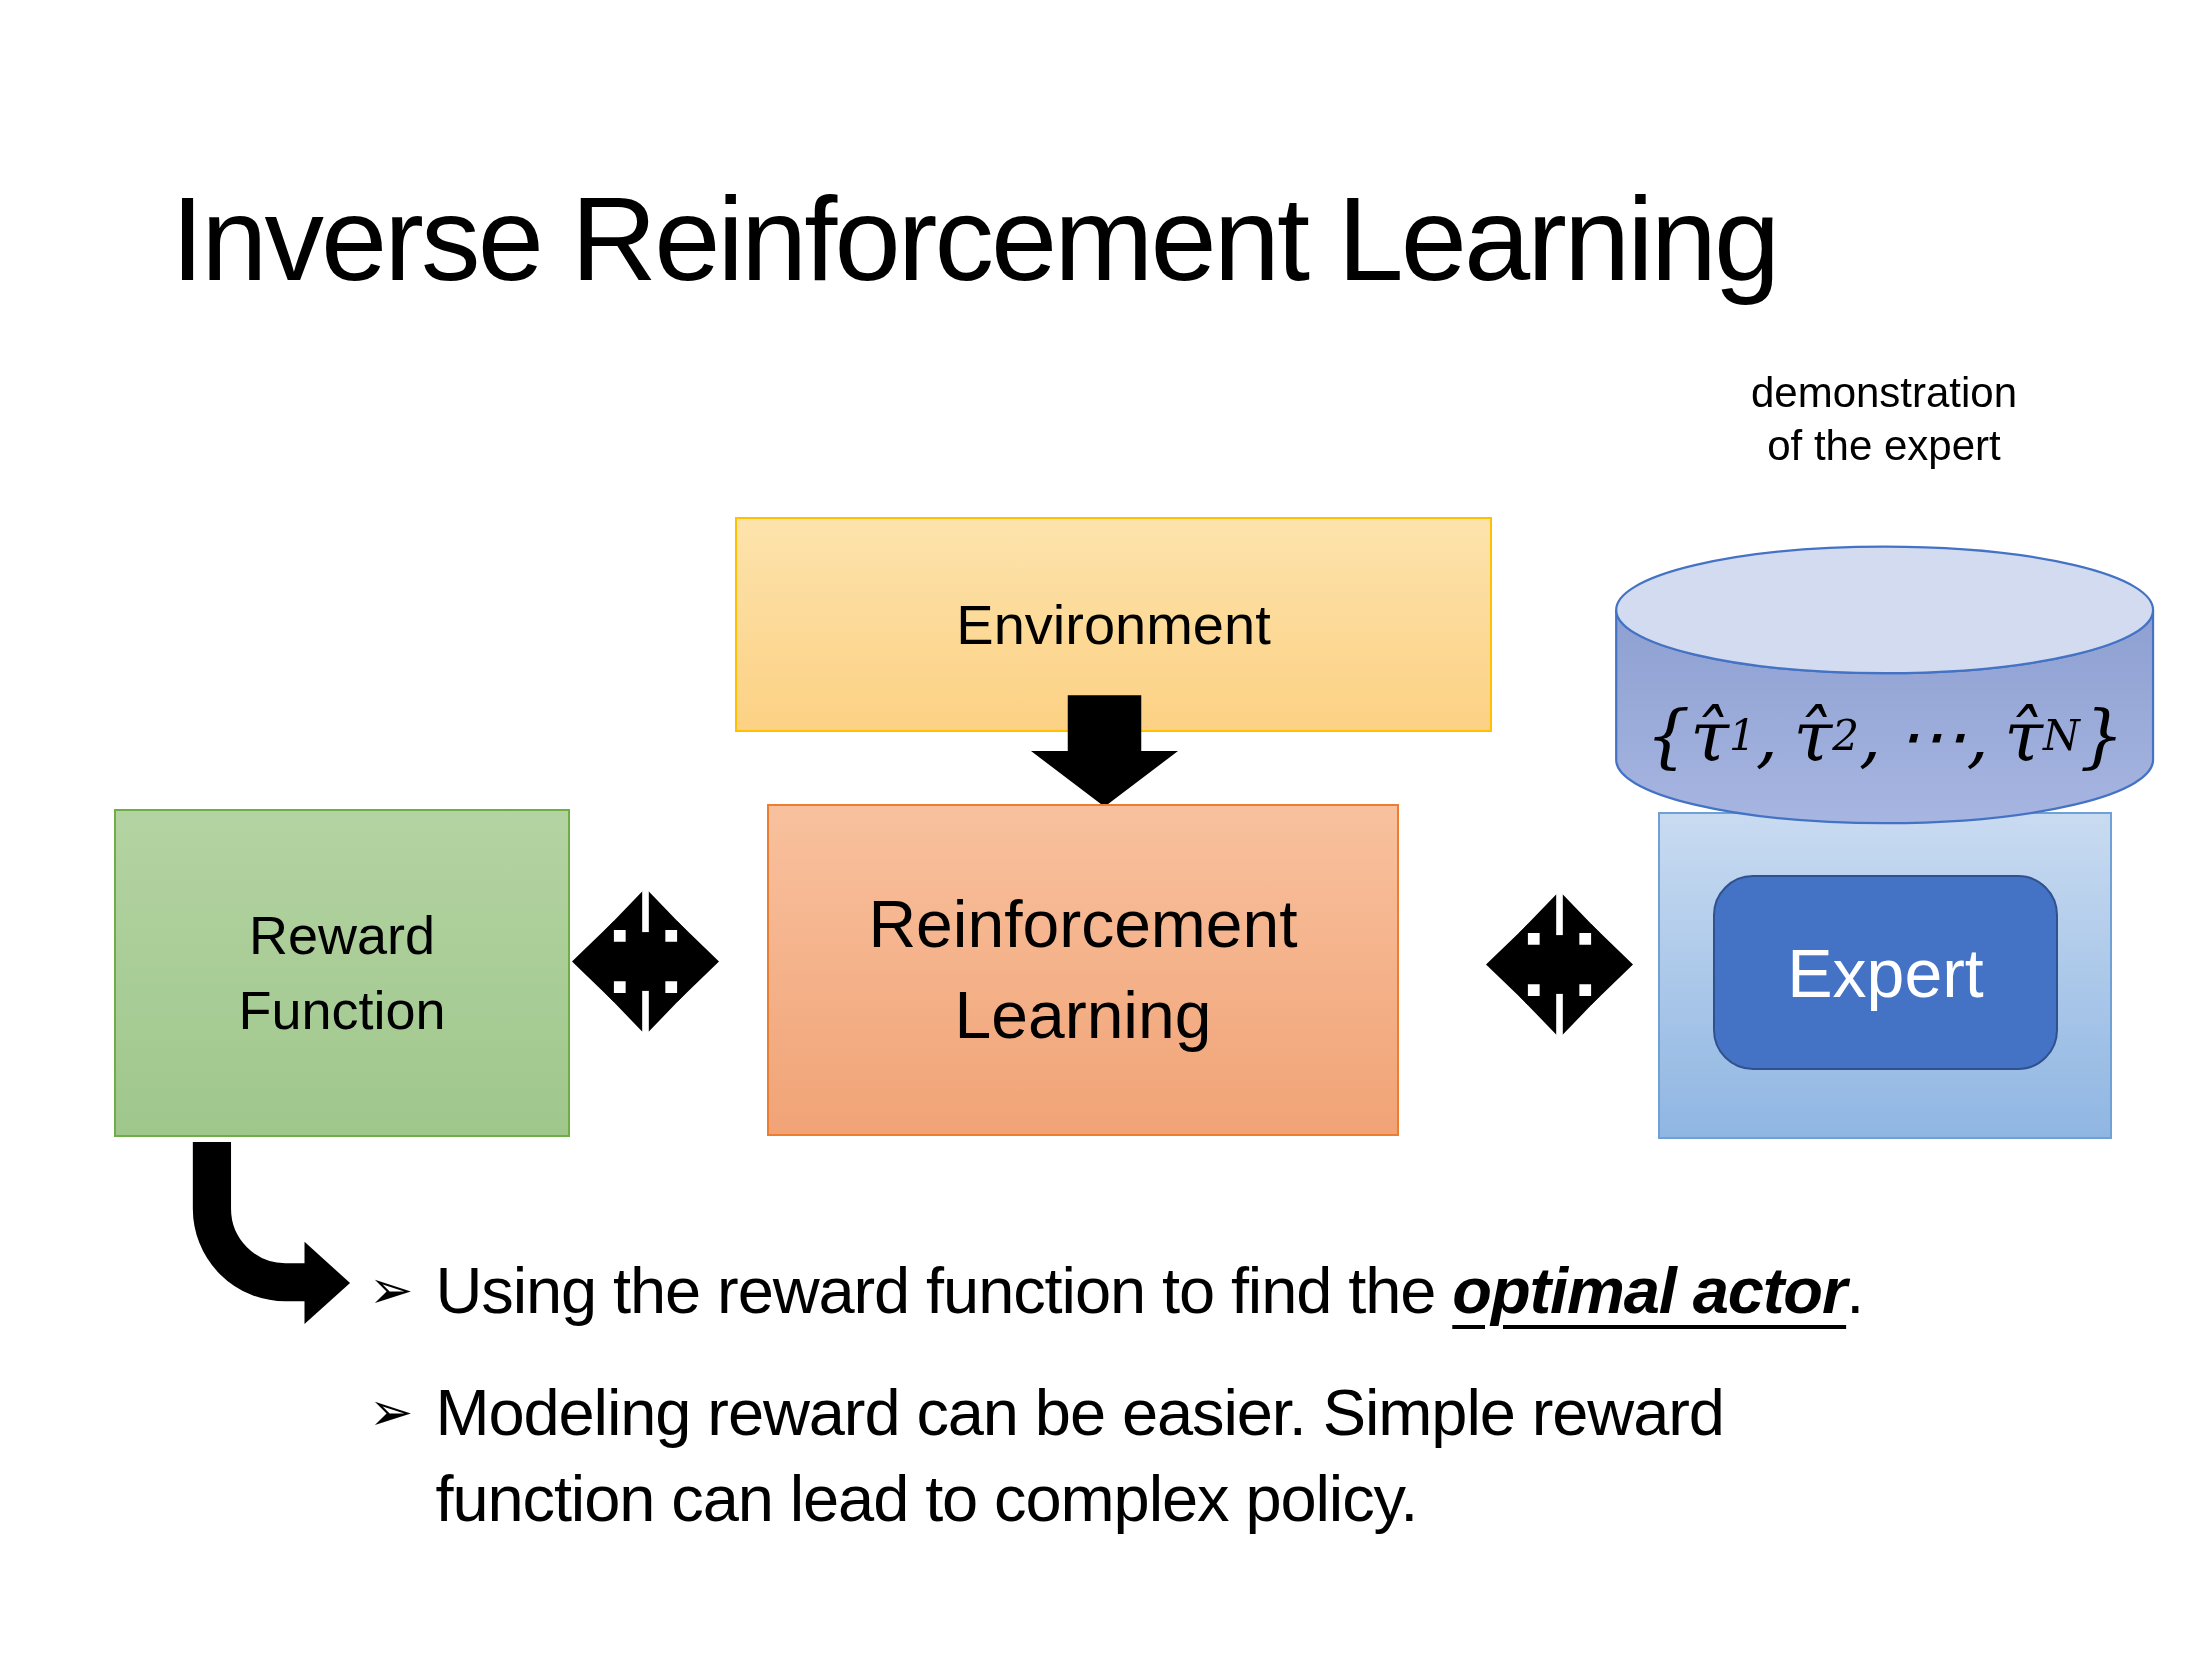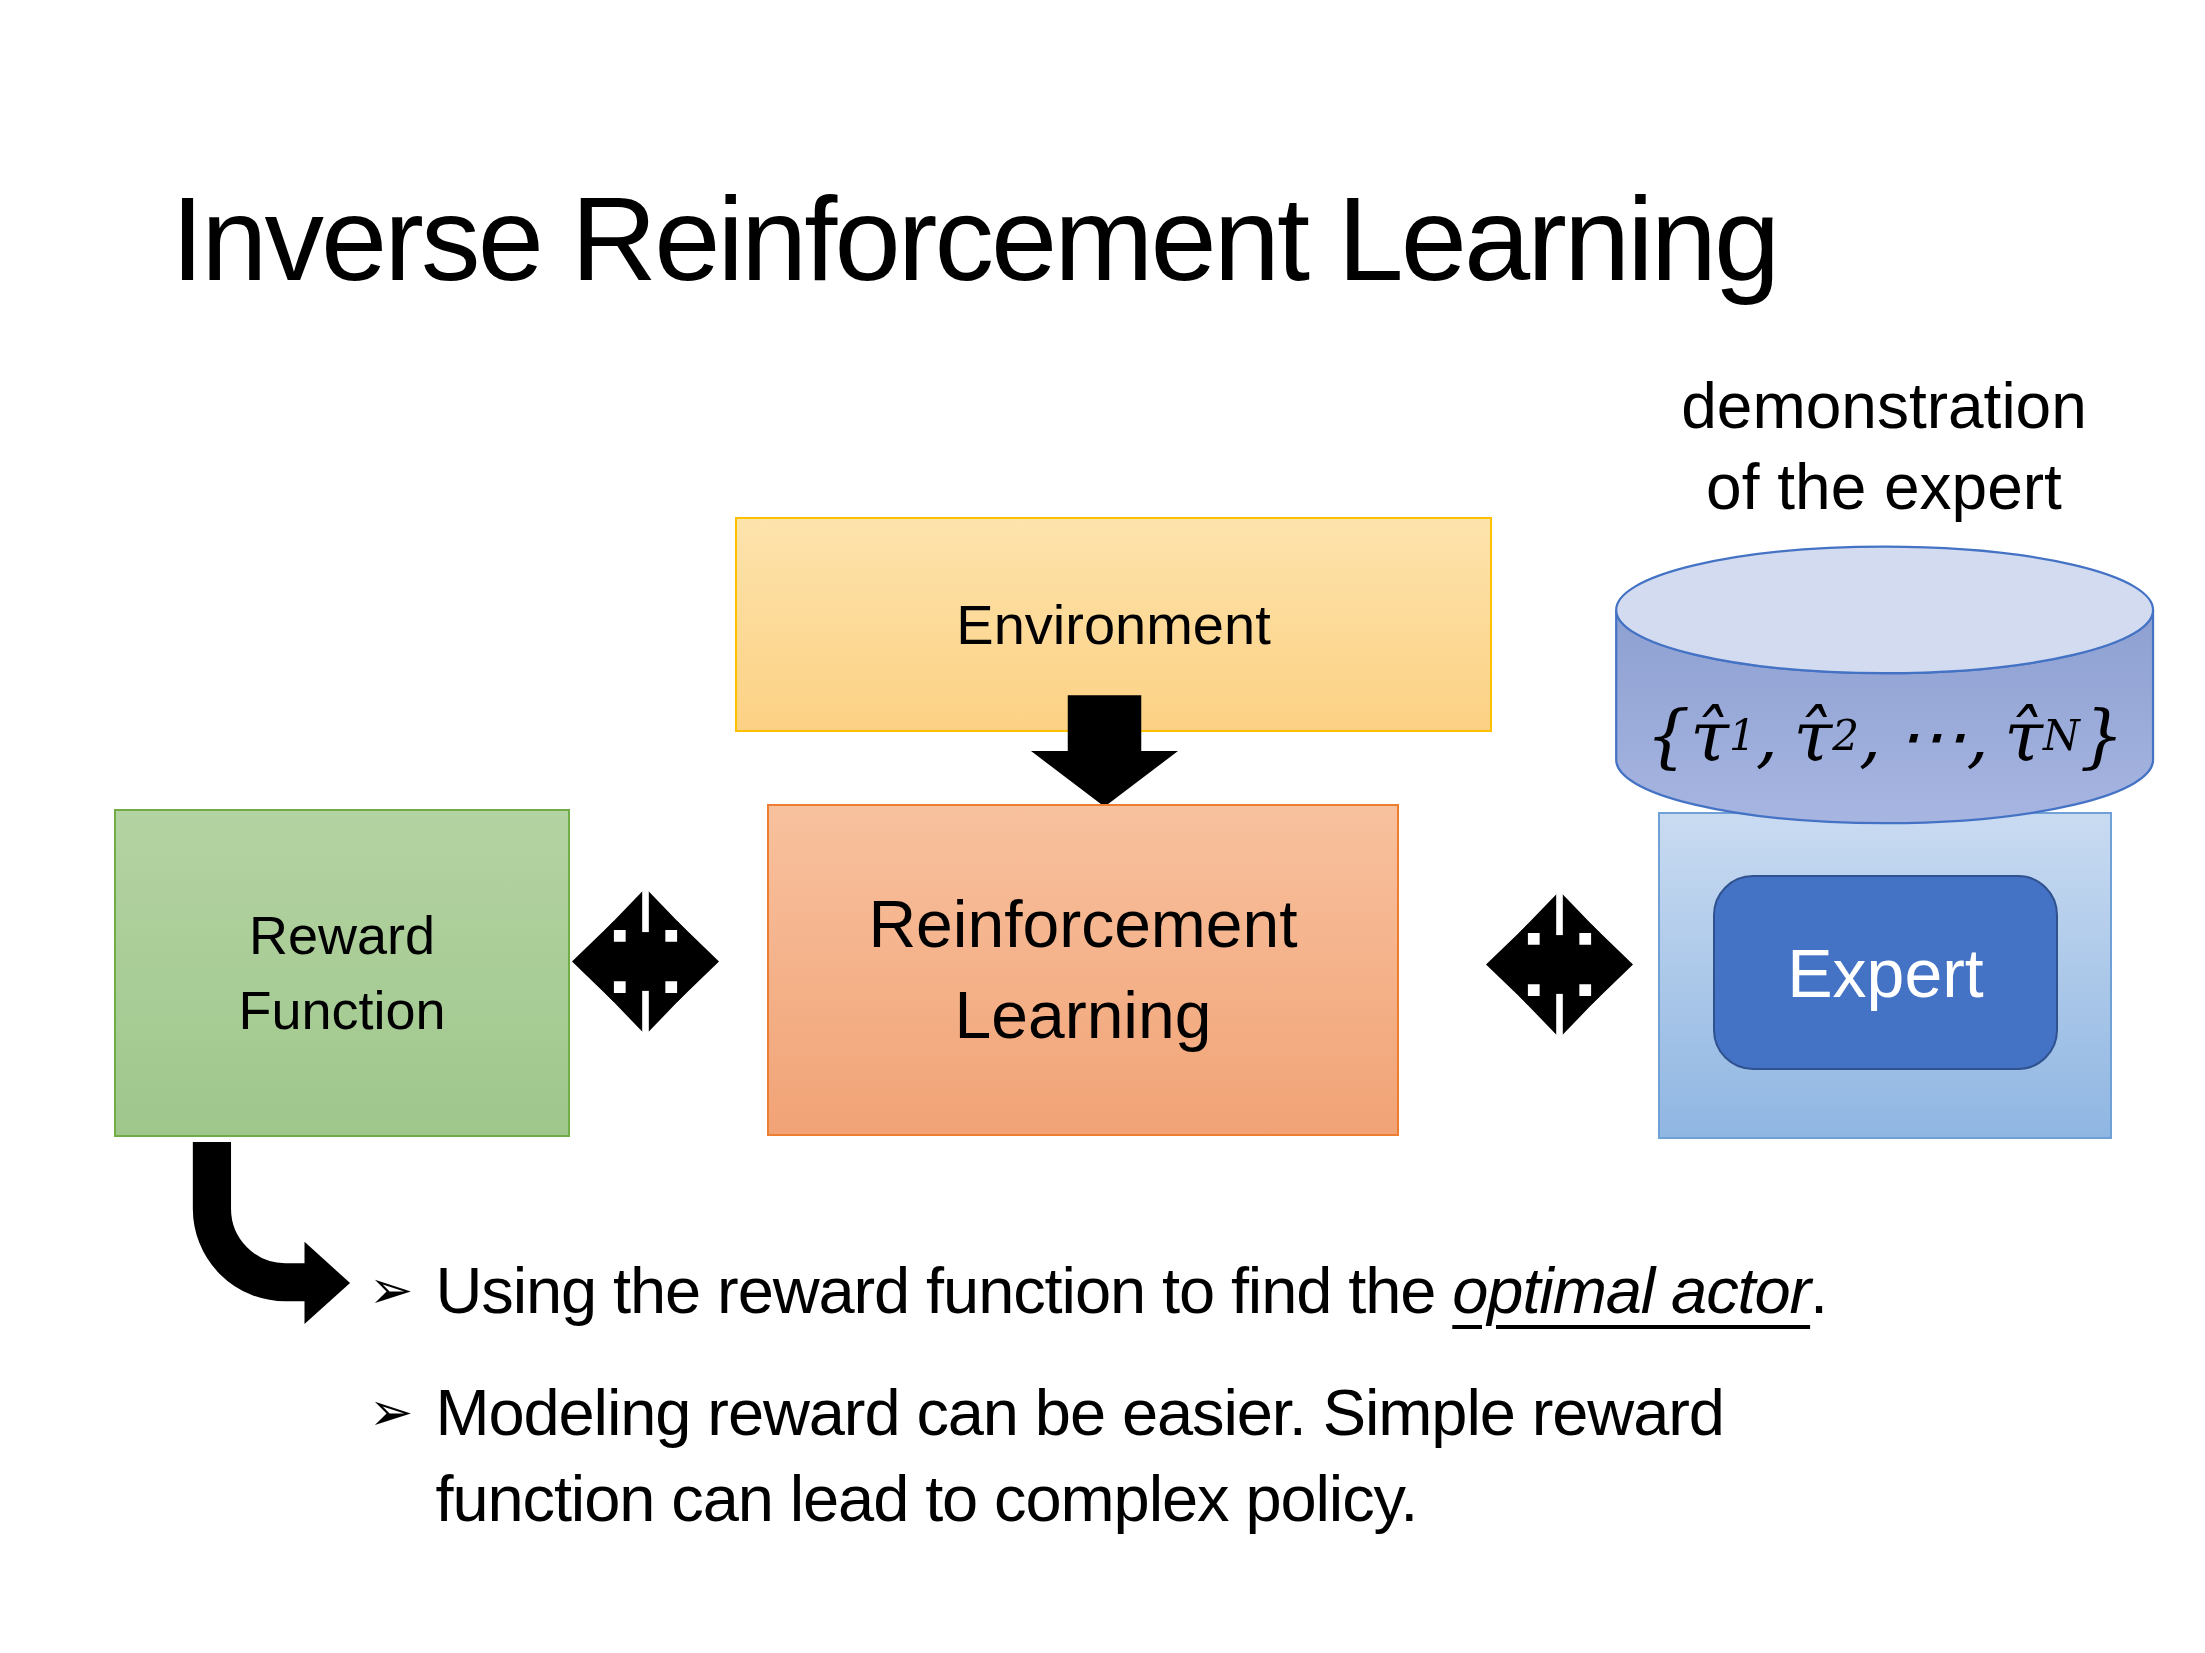--- a/index.html
+++ b/index.html
@@ -11,21 +11,21 @@
 
   
   .title{
     left:171px;top:168px;font-size:119px;line-height:1.2;letter-spacing:-2.9px;
     color:var(--ink,#000);white-space:nowrap;
   }
 
   
   .demo-label{
     left:1610px;top:366px;width:548px;text-align:center;
-    font-size:64px;line-height:1.27;color:var(--ink,#000);
+    font-size:42px;line-height:1.27;color:var(--ink,#000);
   }
 
   
   .dbox{
     display:flex;align-items:center;justify-content:center;flex-direction:column;
     text-align:center;box-sizing:border-box;
   }
   .dbox .lbl{line-height:1.38;}
 
   .box-env{
@@ -84,21 +84,21 @@
   .formula sub{font-size:0.60em;vertical-align:-0.28em;line-height:0;}
   .formula .sep{margin-right:0.22em;}
 
   
   .bullet{left:369px;display:flex;gap:22px;font-size:65px;letter-spacing:-1.1px;color:var(--ink,#000);}
   .bullet .marker{font-size:53px;line-height:1;margin-top:14.7px;letter-spacing:0;}
   .bullet .btext{line-height:1.32;}
   .bullet1{top:1248px;}
   .bullet2{top:1370px;}
   .emph{
-    font-weight:normal;font-style:italic;
+    font-weight:bold;font-style:italic;
     text-decoration:underline;text-decoration-thickness:4.4px;text-underline-offset:11.8px;
   }
 
   svg{display:block;}
 </style>
 </head>
 <body>
 
 <div id="slide">
 

